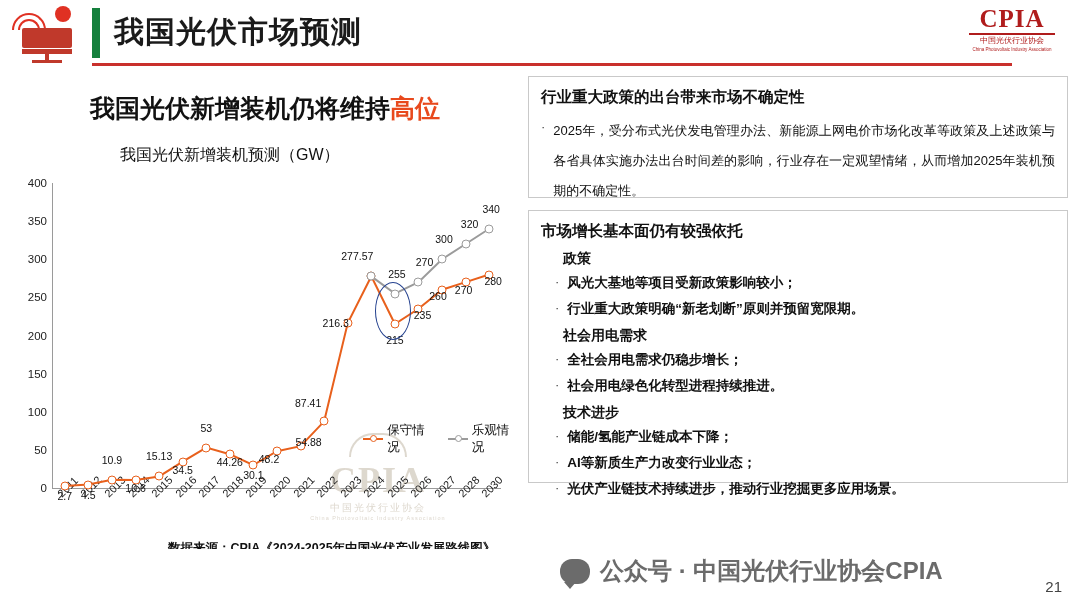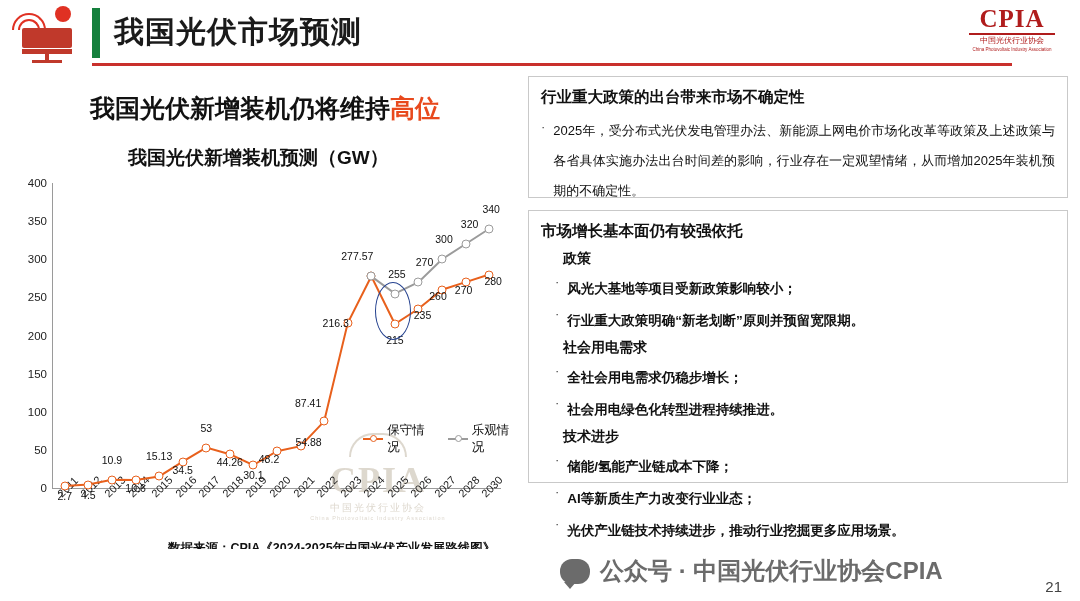--- a/index.html
+++ b/index.html
@@ -45,21 +45,21 @@
 
   
   .left-panel{position:absolute;left:0;top:70px;width:520px;height:520px;}
   .lead-title{
     position:absolute;left:90px;top:22px;
     font-size:25px;font-weight:bold;color:#111;
   }
   .lead-title .hl{color:#e8491d;}
   .chart-title{
     position:absolute;left:120px;top:75px;
-    font-size:19px;font-weight:bold;color:#111;margin-left:8px;
+    font-size:16px;font-weight:normal;color:#111;
   }
   .chart-area{
     position:absolute;left:8px;top:105px;width:510px;height:390px;
   }
   .plot{
     position:absolute;left:44px;top:8px;width:448px;height:305px;
     border-left:1px solid #9a9a9a;border-bottom:1px solid #9a9a9a;
   }
   .ytick{
     position:absolute;right:100%;margin-right:6px;
@@ -111,21 +111,21 @@
   }
   .box h3{
     margin:0 0 8px 0;font-size:15.5px;font-weight:bold;color:#111;
   }
   .bullet-row{display:flex;gap:8px;margin-bottom:2px;}
   .bullet-dot{color:#444;font-size:13px;line-height:22px;}
   .bullet-text{font-size:13px;color:#111;line-height:30px;text-align:justify;}
   .box2 .bullet-text{line-height:24px;font-weight:bold;}
   .sub-head{font-size:14px;font-weight:bold;color:#111;margin:6px 0 3px 0;padding-left:22px;}
   .b2row{display:flex;gap:8px;margin:0 0 2px 14px;}
-  .b2row .bullet-text{font-size:13.5px;line-height:24px;font-weight:bold;margin-top:6px;}
+  .b2row .bullet-text{font-size:13.5px;line-height:24px;font-weight:bold;}
 
   
   .footer{
     position:absolute;left:0;bottom:0;width:1080px;height:52px;
     background:#ffffff;
   }
   .footer-wm{
     position:absolute;left:560px;top:6px;display:flex;align-items:center;gap:10px;
     color:#6b6b6b;font-size:24px;font-weight:bold;
   }

